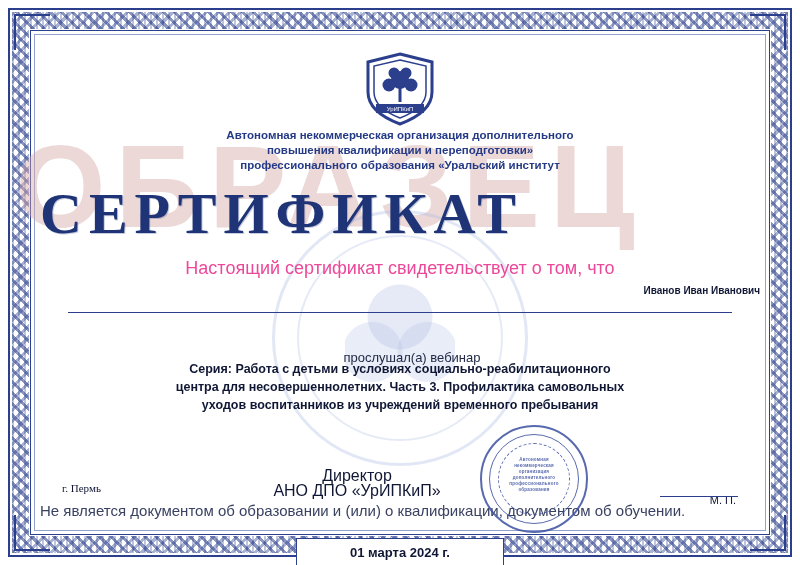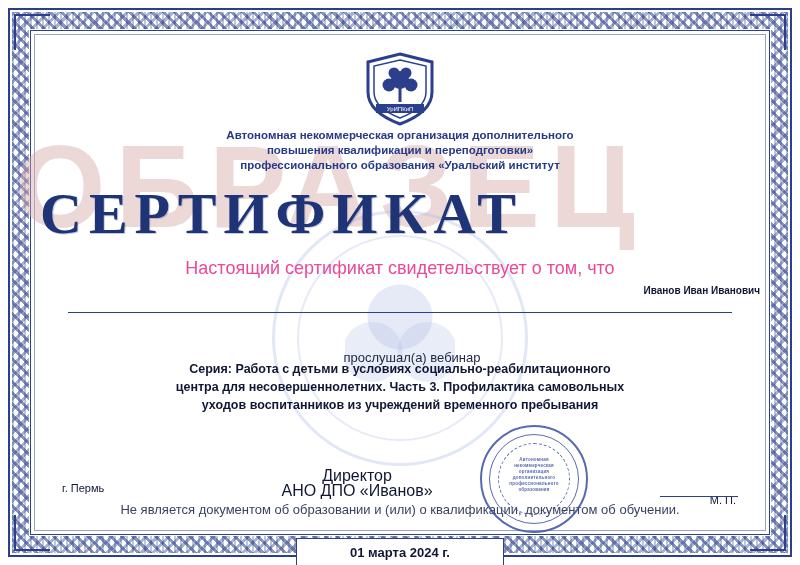--- a/index.html
+++ b/index.html
@@ -242,20 +242,21 @@
     font-weight: bold;
     letter-spacing: 0.2px;
   }
 
   
   .city {
     position: absolute;
     left: 22px; top: 442px;
     color: #101735;
     font-size: 11px;
+    font-family: Liberation Serif, serif;
   }
   .director {
     position: absolute;
     left: 207px; top: 428px;
     width: 220px;
     text-align: center;
     color: #101735;
     font-size: 16px;
     line-height: 15px;
   }
@@ -271,23 +272,22 @@
     right: 22px; top: 456px;
     width: 78px;
     height: 1px;
     background: #2b3f8c;
   }
 
   .disclaimer {
     position: absolute;
     left: 0; top: 462px;
     width: 720px;
-    text-align: center;
     color: #3a4262;
-    font-size: 13px;
+    font-size: 15px;
   }
 
   .date-box {
     position: absolute;
     left: 50%;
     top: 498px;
     transform: translateX(-50%);
     min-width: 170px;
     padding: 6px 18px;
     border: 1px solid #2b3f8c;
@@ -357,21 +357,21 @@
     </div>
 
     <div class="stamp">
       <div class="stamp-inner">Автономная некоммерческая организация дополнительного профессионального образования</div>
     </div>
 
     <div class="city">г. Пермь</div>
 
     <div class="director">
       <div>Директор</div>
-      <div>АНО ДПО «Иванов»</div>
+      <div>АНО ДПО «УрИПКиП»</div>
     </div>
 
     <div class="mp">М. П.</div>
     <div class="mp-rule"></div>
 
     <div class="disclaimer">Не является документом об образовании и (или) о квалификации, документом об обучении.</div>
 
     <div class="date-box">01 марта 2024 г.</div>
 
   </div>

